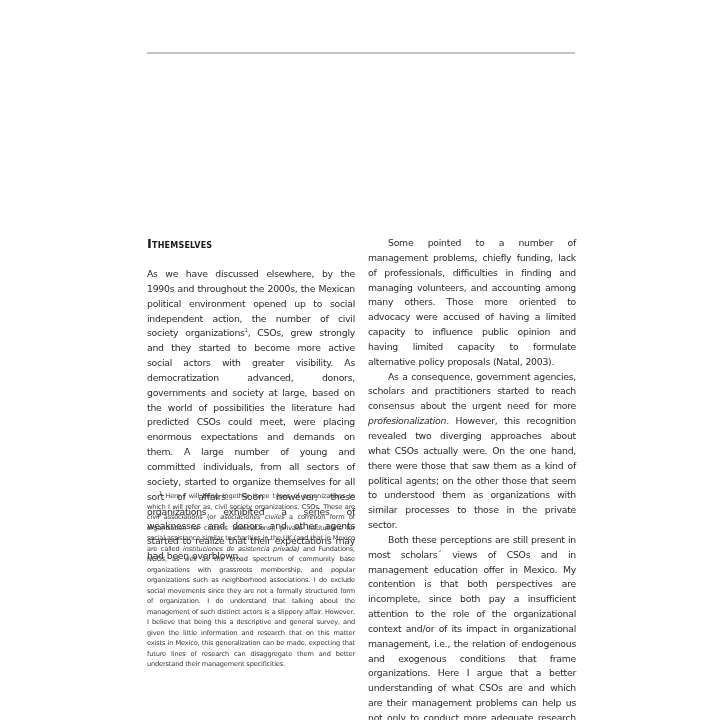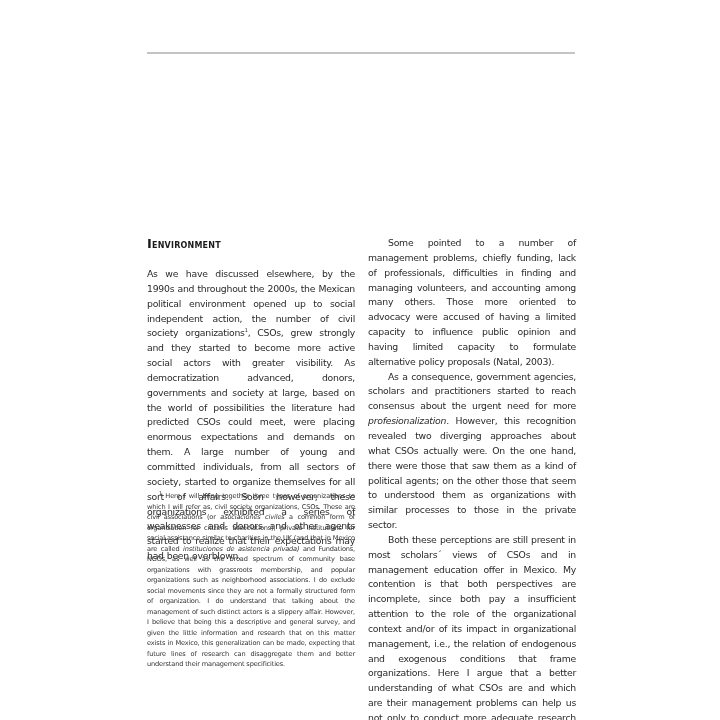--- a/index.html
+++ b/index.html
@@ -17,21 +17,21 @@
   .fn p { margin:0; text-indent:12px; }
   sup { font-size:5px; vertical-align:super; line-height:0; }
   em { font-style:italic;margin-top:20px; }
 </style>
 </head>
 <body>
 
 <div class="rule"></div>
 
 <div class="col col-left">
-  <h2 class="heading"><span class="big">I</span><span>environment</span></h2>
+  <h2 class="heading"><span class="big">I</span><span>themselves</span></h2>
   <div class="body-text">
     <p><span>As we have discussed elsewhere, by the 1990s and throughout the 2000s, the Mexican political environment opened up to social independent action, the number of civil society organizations</span><sup>1</sup><span>, CSOs, grew strongly and they started to become more active social actors with greater visibility. As democratization advanced, donors, governments and society at large, based on the world of possibilities the literature had predicted CSOs could meet, were placing enormous expectations and demands on them. A large number of young and committed individuals, from all sectors of society, started to organize themselves for all sort of affairs. Soon however, these organizations exhibited a series of weaknesses and donors and other agents started to realize that their expectations may had been overblown.</span></p>
   </div>
 </div>
 
 <div class="fn">
   <p><sup>1</sup><span> Here I will bring together three types of organizations to which I will refer as, civil society organizations, CSOs. These are civil associations (or </span><em>asociaciones civiles</em><span>  a common form of organization for citizens associations), private institutions for social assistance similar to charities in the UK (and that in Mexico are called </span><em>instituciones de asistencia privada)</em><span> and Fundations, NGOs, as well as the broad spectrum of community base organizations with grassroots membership, and popular organizations such as neighborhood associations. I do exclude social movements since they are not a formally structured form of organization. I do understand that talking about the management of such distinct actors is a slippery affair. However, I believe that being this a descriptive and general survey, and given the little information and research that on this matter  exists in Mexico, this generalization can be made, expecting that future lines of research can disaggregate them and better understand their management specificities.</span></p>
 </div>
 
 <div class="col col-right">

